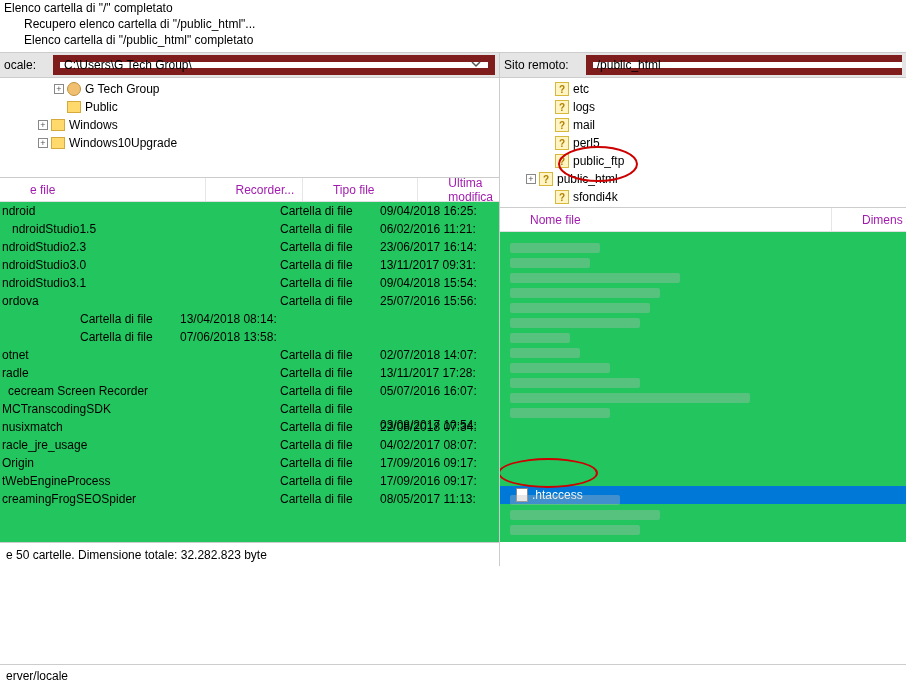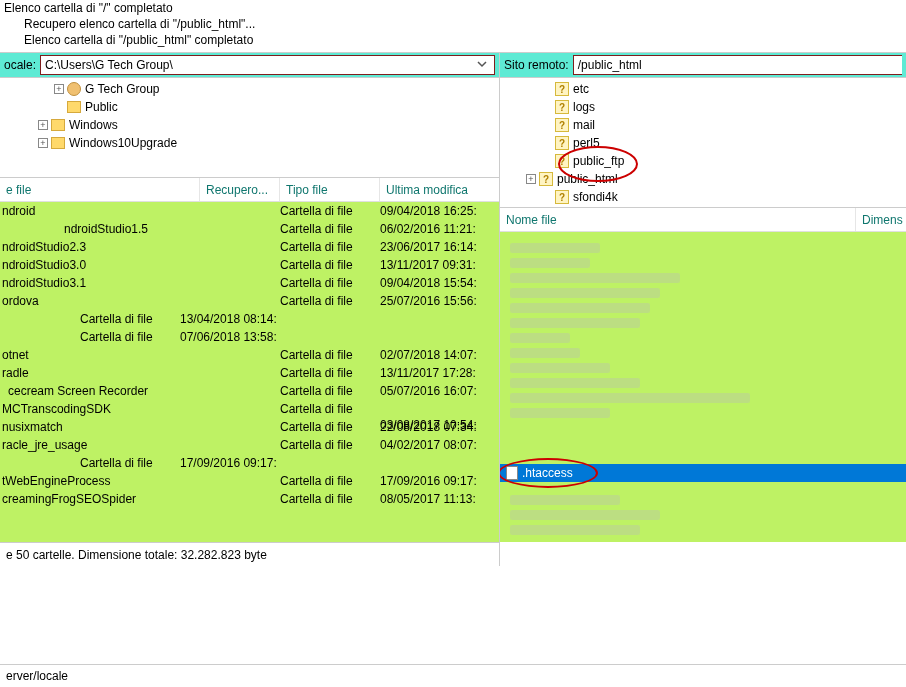--- a/index.html
+++ b/index.html
@@ -2,33 +2,33 @@
 <html><head>
 <meta charset="utf-8">
 <style>
 * { box-sizing: border-box; margin: 0; padding: 0; font-family: "Segoe UI", Tahoma, sans-serif; font-size: 12px; }
 body { background: #fff; width: 906px; height: 687px; overflow: hidden; position: relative; }
 .log-area { padding: 0 4px 4px 4px; line-height: 16px; color: #000; }
 .main { display: flex; border-top: 1px solid #ccc; }
 .pane { display: flex; flex-direction: column; }
 .left { width: 500px; border-right: 1px solid #ccc; }
 .right { flex: 1; }
-.addr-row { display: flex; align-items: center; border-bottom: 1px solid #ccc; background: #5eead4; padding: 2px 4px; gap: 4px; }
+.addr-row { display: flex; align-items: center; border-bottom: 1px solid #ccc; background: #e5e5e5; padding: 2px 4px; gap: 17px; }
 .addr-label { color: #000; white-space: nowrap; }
-.addr-input { flex: 1; border: 1px solid #7f1d1d; background: #fff; padding: 1px 4px; height: 20px; display: flex; align-items: center; justify-content: space-between; }
+.addr-input { flex: 1; border: 7px solid #7f1d1d; background: #fff; padding: 1px 4px; height: 20px; display: flex; align-items: center; justify-content: space-between; }
 .addr-drop { width: 16px; text-align: center; color: #555; }
 .tree { height: 100px; overflow: hidden; background: #fff; border-bottom: 1px solid #ccc; padding: 2px; position: relative; }
 .tree-row { display: flex; align-items: center; height: 18px; }
 .tw { width: 10px; height: 10px; border: 1px solid #888; margin-right: 3px; display: inline-flex; align-items: center; justify-content: center; font-size: 9px; line-height: 9px; color: #555; cursor: pointer; }
 .folder-icon { width: 14px; height: 12px; background: #ffd96b; border: 1px solid #d6a93c; margin-right: 4px; }
 .user-icon { width: 14px; height: 14px; border-radius: 50%; background: #f0c070; border: 1px solid #c0903f; margin-right: 4px; }
 .q-icon { width: 14px; height: 14px; background: #fff4c2; border: 1px solid #d6b93c; margin-right: 4px; display: inline-flex; align-items: center; justify-content: center; color: #b08000; font-weight: bold; font-size: 10px; }
 .headers { display: flex; background: #fff; border-bottom: 1px solid #e0e0e0; height: 24px; align-items: center; }
-.hcol { padding: 0 6px; border-right: 1px solid #e6e6e6; height: 100%; display: flex; align-items: center; color: #0f766e; }
-.filelist { overflow: hidden; background: #bef264; position: relative; }
+.hcol { padding: 0 6px; border-right: 1px solid #e6e6e6; height: 100%; display: flex; align-items: center; color: #a21caf; margin-left: 24px; }
+.filelist { overflow: hidden; background: #22c55e; position: relative; }
 .frow { display: flex; height: 18px; align-items: center; }
 .frow span { white-space: nowrap; overflow: hidden; }
 .status { border-top: 1px solid #ccc; background: #fff; padding: 0 6px; height: 24px; display: flex; align-items: center; }
 .blur-line { height: 10px; background: #bbb; margin: 5px 0; border-radius: 2px; opacity: 0.35; }
 .selected { background: #0078d7; color: #fff; }
 .file-icon { width: 12px; height: 14px; background: #fff; border: 1px solid #888; margin-right: 4px; margin-left: 4px; display: inline-block; }
 .circle-ann { position: absolute; border: 2px solid #c00; border-radius: 50%; pointer-events: none; }
 .footer { position: absolute; bottom: 0; left: 0; right: 0; border-top: 1px solid #ccc; padding: 4px 6px; background:#fff; }
 svg.drop { width:10px; height:10px; }
 </style>
@@ -72,33 +72,33 @@
           <span>Windows</span>
         </div>
         <div class="tree-row" style="padding-left: 36px;">
           <span class="tw">+</span>
           <span class="folder-icon"></span>
           <span>Windows10Upgrade</span>
         </div>
       </div>
     <div class="headers">
       <div class="hcol" style="width:200px">e file</div>
-      <div class="hcol" style="width:80px">Recupero...</div>
+      <div class="hcol" style="width:80px">Recorder...</div>
       <div class="hcol" style="width:100px">Tipo file</div>
       <div class="hcol" style="flex:1;border-right:none">Ultima modifica</div>
     </div>
     <div class="filelist" id="local-files" style="height:340px">
         <div class="frow">
           <span style="width: 200px; padding-left: 2px;">ndroid</span>
           <span style="width: 80px;"></span>
           <span style="width: 100px;">Cartella di file</span>
           <span style="flex: 1 1 0%;">09/04/2018 16:25:</span>
         </div>
         <div class="frow">
-          <span style="width: 200px; padding-left: 12px; text-align: center;">ndroidStudio1.5</span>
+          <span style="width: 200px; padding-left: 12px;">ndroidStudio1.5</span>
           <span style="width: 80px;"></span>
           <span style="width: 100px;">Cartella di file</span>
           <span style="flex: 1 1 0%;">06/02/2016 11:21:</span>
         </div>
         <div class="frow">
           <span style="width: 200px; padding-left: 2px;">ndroidStudio2.3</span>
           <span style="width: 80px;"></span>
           <span style="width: 100px;">Cartella di file</span>
           <span style="flex: 1 1 0%;">23/06/2017 16:14:</span>
         </div>
@@ -160,20 +160,21 @@
           <span style="width: 100px;">Cartella di file</span>
           <span style="flex: 1 1 0%;">22/08/2018 07:34:</span>
         </div>
         <div class="frow">
           <span style="width: 200px; padding-left: 2px;">racle_jre_usage</span>
           <span style="width: 80px;"></span>
           <span style="width: 100px;">Cartella di file</span>
           <span style="flex: 1 1 0%;">04/02/2017 08:07:</span>
         </div>
         <div class="frow">
+          <span style="width: 200px; padding-left: 2px;">Origin</span>
           <span style="width: 80px;"></span>
           <span style="width: 100px;">Cartella di file</span>
           <span style="flex: 1 1 0%;">17/09/2016 09:17:</span>
         </div>
         <div class="frow">
           <span style="width: 200px; padding-left: 2px;">tWebEngineProcess</span>
           <span style="width: 80px;"></span>
           <span style="width: 100px;">Cartella di file</span>
           <span style="flex: 1 1 0%;">17/09/2016 09:17:</span>
         </div>
@@ -246,21 +247,21 @@
         <div class="blur-line" style="width:150px"></div>
         <div class="blur-line" style="width:140px"></div>
         <div class="blur-line" style="width:130px"></div>
         <div class="blur-line" style="width:60px"></div>
         <div class="blur-line" style="width:70px"></div>
         <div class="blur-line" style="width:100px"></div>
         <div class="blur-line" style="width:130px"></div>
         <div class="blur-line" style="width:240px"></div>
         <div class="blur-line" style="width:100px"></div>
       </div>
-      <div class="frow selected" style="position:absolute;top:232px;left:0;right:0;padding-left:2px">
+      <div class="frow selected" style="position:absolute;top:254px;left:0;right:0;padding-left:12px">
         <span class="file-icon"></span>
         <span>.htaccess</span>
       </div>
       <div style="position:absolute;top:258px;left:10px;right:10px">
         <div class="blur-line" style="width:110px"></div>
         <div class="blur-line" style="width:150px"></div>
         <div class="blur-line" style="width:130px"></div>
       </div>
       <div class="circle-ann" style="width:100px;height:30px;left:-2px;top:226px"></div>
     </div>

